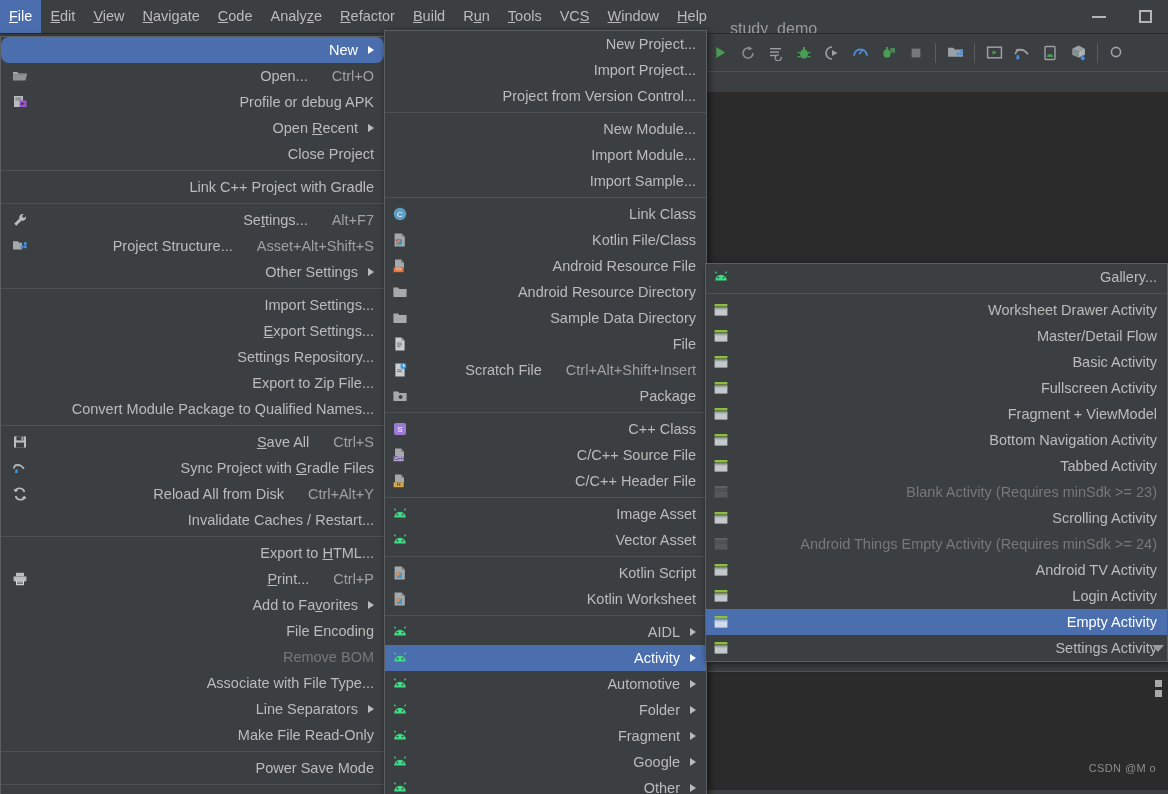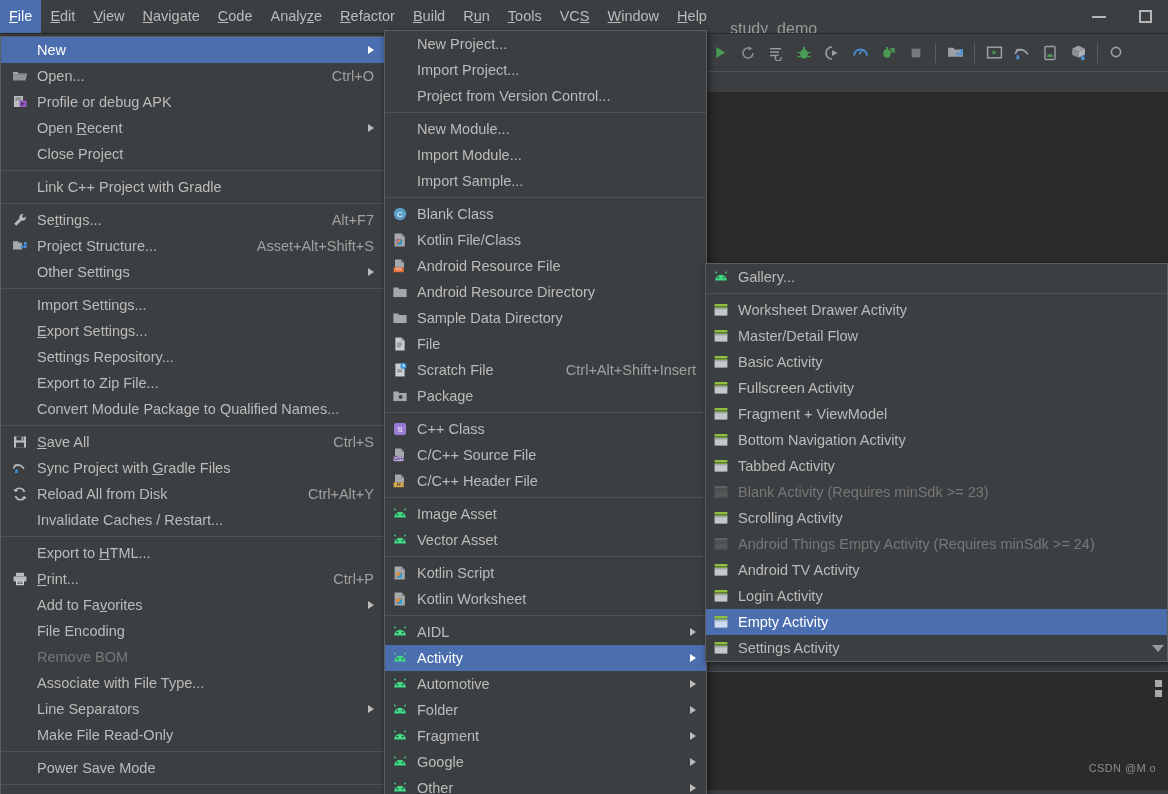--- a/index.html
+++ b/index.html
@@ -2,21 +2,21 @@
 <html><head>
 <meta charset="utf-8">
 <style>
   * { box-sizing: border-box; margin:0; padding:0; }
   html,body{
     width:1168px; height:794px; overflow:hidden;
     background:#3c3f41;
     font-family:"Liberation Sans", sans-serif;
     -webkit-font-smoothing:antialiased;
   }
-  #app{ position:relative; width:1168px; height:790px; background:#7f1d1d; }
+  #app{ position:relative; width:1168px; height:790px; background:#7f1d1d;text-align:right; }
 
   
   .ide-bg{ position:absolute; inset:0; background:#3c3f41; }
   .editor-area{
     position:absolute; left:0; top:92px; right:0; bottom:36px; background:#2b2b2b;
   }
   .panel-divider-v{ position:absolute; top:0; bottom:0; width:1px; background:#4e5254; }
   .panel-divider-h{ position:absolute; left:0; right:0; height:1px; background:#4e5254; }
 
   
@@ -69,21 +69,21 @@
   .mi.sel .arrow{ border-left-color:#ffffff; }
   .mi.disabled{ color:#777777; }
   .sep{ height:1px; background:#4f5254; margin:3px 0; }
   .mi u{ text-decoration:underline; }
 
   
   #fileMenu{ left:0px; top:36px; width:385px; }
   #newMenu{ left:384px; top:30px; width:323px; }
   #actMenu{ left:705px; top:263px; width:463px; }
 
-  #fileMenu .mi{ padding-left:4px; }
+  #fileMenu .mi{ padding-left:4px;border-radius:8px; }
   #fileMenu .mi .lbl{ padding-left:2px; }
   #newMenu .mi .lbl{ padding-left:2px; }
   #actMenu .mi .lbl{ padding-left:2px; }
   #actMenu .mi .ic{ width:30px; min-width:30px; }
 
   
   .scroll-arrow{
     position:absolute; right:2px; bottom:2px; width:14px; height:14px;
     display:flex; align-items:flex-start; justify-content:center;
   }
@@ -462,21 +462,21 @@
         <span class="lbl">Import Sample...</span>
       </div>
       <div class="sep"></div>
       <div class="mi">
         <span class="ic">
           <svg width="16" height="16" viewBox="0 0 16 16">
             <circle cx="8" cy="8" r="6.2" fill="#5a9ec6"></circle>
             <text x="8" y="11" font-size="8" fill="#ffffff" text-anchor="middle" font-family="Liberation Sans, sans-serif">C</text>
           </svg>
         </span>
-        <span class="lbl">Blank Class</span>
+        <span class="lbl">Link Class</span>
       </div>
       <div class="mi">
         <span class="ic">
           <svg width="16" height="16" viewBox="0 0 16 16">
             <path d="M2.6 1.6 h7 l3.2 3.2 v9.6 h-10.2 Z" fill="#a5a9ac"></path>
             <path d="M9.6 1.6 v3.2 h3.2 Z" fill="#7d8184"></path>
             <path d="M4.6 7.4 h5 v5 h-5 Z" fill="#3c3f41"></path>
             <path d="M4.6 7.4 h5 l-5 5 Z" fill="#f18e33"></path>
             <path d="M9.6 7.4 l-5 5 h5 Z" fill="#2aa3e0"></path>
             <path d="M4.6 7.4 h2.6 l-2.6 2.6 Z" fill="#7f52ff"></path>

